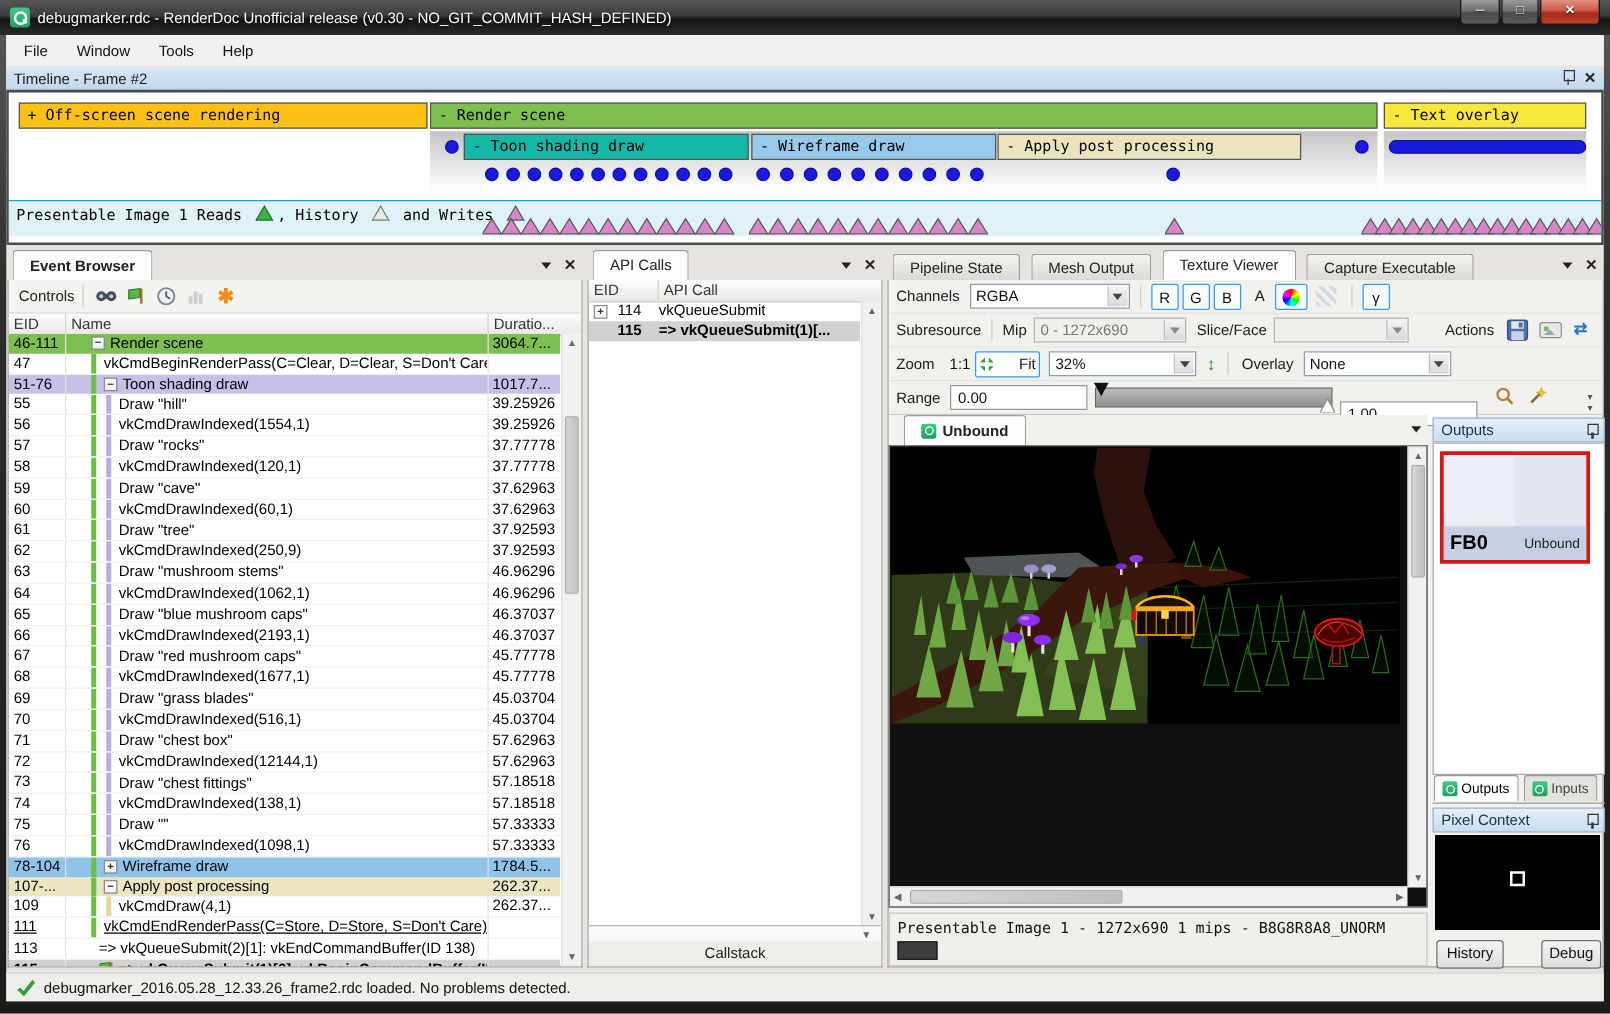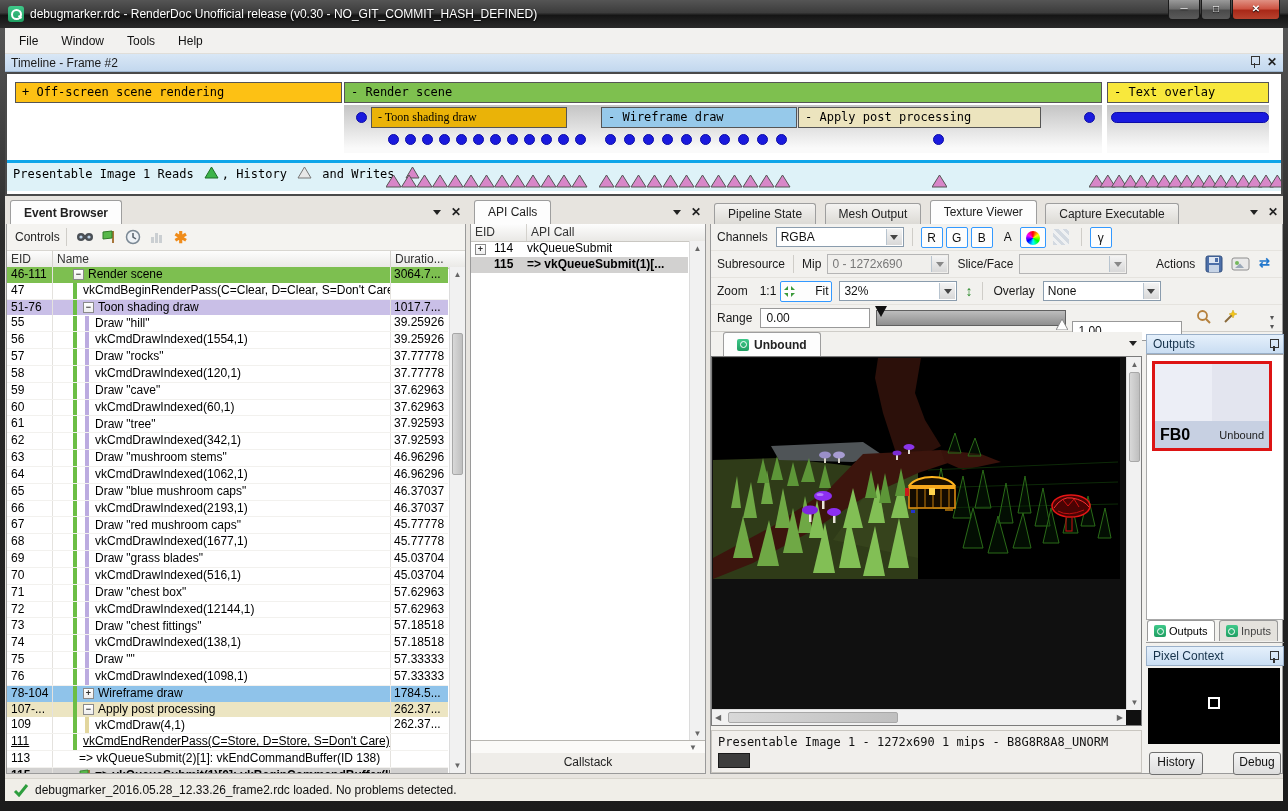--- a/index.html
+++ b/index.html
@@ -24,21 +24,21 @@
   .hdr-icons{position:absolute;right:6px;top:2px;display:flex;gap:8px;align-items:center;}
   .pin{width:9px;height:12px;position:relative;display:inline-block;}
   .pin:before{content:"";position:absolute;left:1px;top:0;width:7px;height:7px;border:1.5px solid #333;}
   .pin:after{content:"";position:absolute;left:4px;top:7px;width:1.5px;height:5px;background:#333;}
   .xglyph{font-size:12px;font-weight:bold;color:#222;line-height:12px;}
   .tl-body{position:absolute;left:0;right:0;top:44px;height:124px;background:#fff;border:2px solid #4a4a4a;box-sizing:border-box;overflow:hidden;}
   .tl-shade{position:absolute;top:31px;height:48px;background:linear-gradient(#c4c4c4,#fafafa 90%);}
   .tlbar{position:absolute;height:21px;border:1px solid #555;box-sizing:border-box;font-family:"DejaVu Sans Mono",monospace;font-size:12px;line-height:19px;padding-left:6px;white-space:nowrap;overflow:hidden;color:#000;}
   .tdot{position:absolute;width:11px;height:11px;border-radius:50%;background:#1a1ade;border:1px solid #0d0da8;box-sizing:border-box;}
   .tlongbar{position:absolute;height:11px;border-radius:6px;background:#1a1ade;border:1px solid #0d0da8;box-sizing:border-box;}
-  .tl-legendband{position:absolute;left:0;right:0;top:86px;height:28px;background:#def2f8;border-top:3px solid #0ea5e9;}
+  .tl-legendband{position:absolute;left:0;right:0;top:86px;height:28px;background:#def2f8;border-top:1px solid #0ea5e9;}
   .tl-legendline{position:absolute;left:6px;top:3px;font-family:"DejaVu Sans Mono",monospace;font-size:12px;color:#000;display:flex;align-items:center;gap:3px;white-space:pre;}
   .trirun{position:absolute;top:100px;height:14px;}
   
   .main{position:absolute;left:0;right:0;top:172px;height:576px;}
   .panel{position:absolute;top:0;height:574px;}
   .tabstrip{position:relative;height:24px;border-bottom:1px solid #8f8f8f;}
   .tab{position:relative;display:inline-block;height:21px;margin-top:3px;margin-left:4px;padding:0 13px;font-size:12px;line-height:21px;color:#222;background:linear-gradient(#f4f3f1,#dcdad5);border:1px solid #9e9e9e;border-bottom:none;border-radius:3px 3px 0 0;box-sizing:border-box;vertical-align:bottom;}
   .tab.active{background:#fdfdfd;height:24px;margin-top:0;line-height:24px;font-weight:bold;z-index:2;}
   .tab.activeslim{background:#fdfdfd;height:24px;margin-top:0;line-height:22px;z-index:2;}
   .strip-icons{position:absolute;right:5px;top:6px;display:flex;gap:10px;align-items:center;}
@@ -117,21 +117,21 @@
         <span class="pin"></span>
         <span class="xglyph">✕</span>
       </span>
     </div>
     <div class="tl-body" id="tl-body">
         <div class="tl-shade" style="left:337px;width:758px;"></div>
         <div class="tl-shade" style="left:1100px;width:162px;"></div>
         <div class="tlbar" style="left:8px;top:8px;width:327px;background:#FDC114;">+ Off-screen scene rendering</div>
         <div class="tlbar" style="left:337px;top:8px;width:758px;background:#7EC04F;">- Render scene</div>
         <div class="tlbar" style="left:1100px;top:8px;width:162px;background:#F8E83C;">- Text overlay</div>
-        <div class="tlbar" style="left:364px;top:33px;width:196px;background:#eab308;font-family:Liberation Serif, serif;">- Toon shading draw</div>
+        <div class="tlbar" style="left:364px;top:33px;width:228px;background:#14b8a6;">- Toon shading draw</div>
         <div class="tlbar" style="left:594px;top:33px;width:196px;background:#96C9EA;">- Wireframe draw</div>
         <div class="tlbar" style="left:791px;top:33px;width:243px;background:#ECE4BE;">- Apply post processing</div>
         <div class="tdot" style="left:349px;top:38px;"></div>
         <div class="tdot" style="left:1077px;top:38px;"></div>
         <div class="tlongbar" style="left:1104px;width:158px;top:38px;"></div>
         <div class="tdot" style="left:381px;top:60px;"></div>
         <div class="tdot" style="left:398px;top:60px;"></div>
         <div class="tdot" style="left:415px;top:60px;"></div>
         <div class="tdot" style="left:432px;top:60px;"></div>
         <div class="tdot" style="left:449px;top:60px;"></div>
@@ -363,21 +363,21 @@
                   <span style="overflow:hidden;white-space:nowrap;">Draw "tree"</span>
                 </div>
                 <div class="c-dur">37.92593</div>
               </div>
               <div class="erow" style="border-bottom: 1px solid rgb(242, 241, 238);">
                 <div class="c-eid">62</div>
                 <div class="c-name">
                   <span style="display:inline-block;width:20px;flex:none;"></span>
                   <span class="gbar" style="background:#6CBE45;margin-right:8px;"></span>
                   <span class="gbar" style="background:#BCABE0;margin-right:6px;"></span>
-                  <span style="overflow:hidden;white-space:nowrap;">vkCmdDrawIndexed(342,1)</span>
+                  <span style="overflow:hidden;white-space:nowrap;">vkCmdDrawIndexed(250,9)</span>
                 </div>
                 <div class="c-dur">37.92593</div>
               </div>
               <div class="erow" style="border-bottom: 1px solid rgb(242, 241, 238);">
                 <div class="c-eid">63</div>
                 <div class="c-name">
                   <span style="display:inline-block;width:20px;flex:none;"></span>
                   <span class="gbar" style="background:#6CBE45;margin-right:8px;"></span>
                   <span class="gbar" style="background:#BCABE0;margin-right:6px;"></span>
                   <span style="overflow:hidden;white-space:nowrap;">Draw "mushroom stems"</span>

